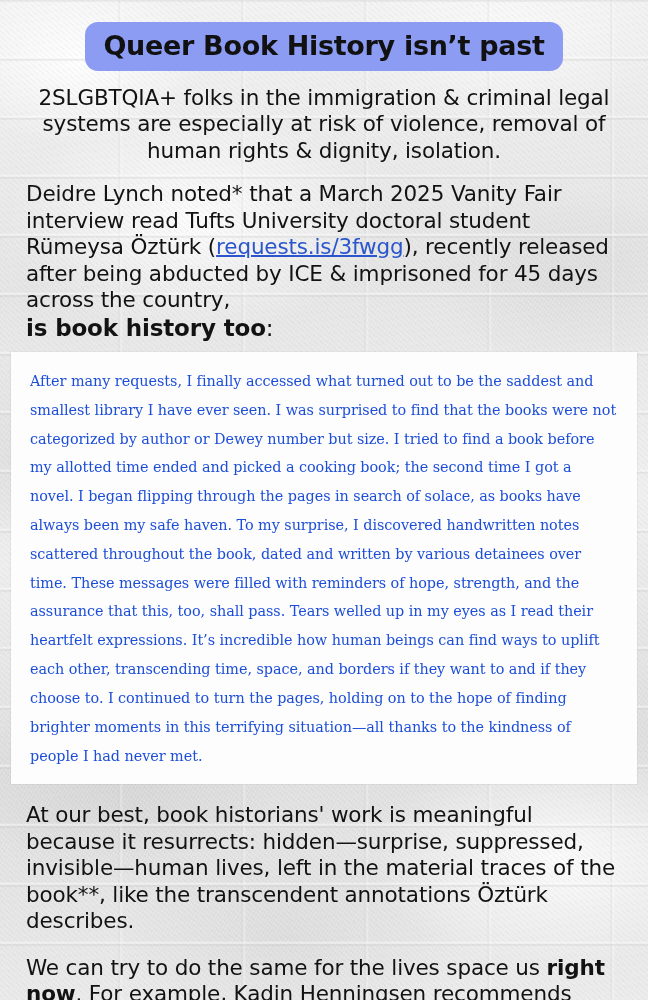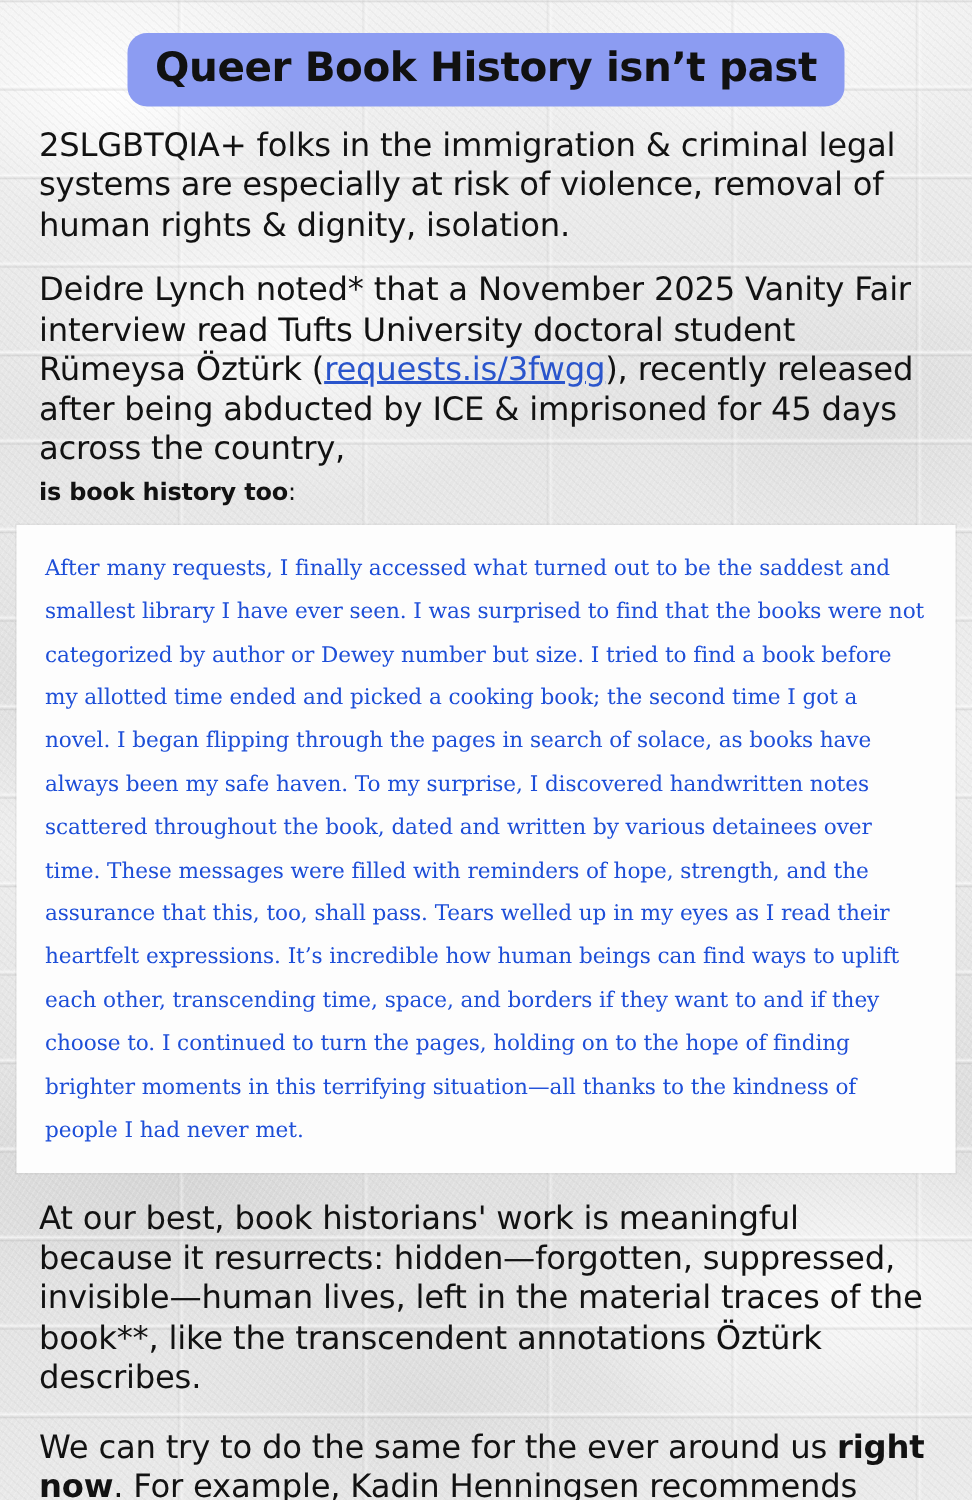--- a/index.html
+++ b/index.html
@@ -88,30 +88,30 @@
   .body-wrap {
     padding: 0 26px;
   }
   p.para {
     margin: 0;
     color: #121212;
     font-size: 21.5px;
     line-height: 1.23;
     letter-spacing: -0.15px;
   }
-  p.p1 { margin-top: 14px; }
+  p.p1 { margin-top: 14px; text-align: center; }
   p.p2 { margin-top: 17px; }
   p.p4 { margin-top: 18px; }
   p.p5 { margin-top: 20px; }
 
   .b { font-weight: 700; }
   .i { }
   .big-bold {
     font-weight: 700;
-    font-size: 16px;
+    font-size: 23px;
   }
   a.link, .link {
     color: #2a55cc;
     text-decoration: underline;
     text-underline-offset: 1px;
   }
 
   
   .quote-panel {
     margin: 10px 11px 0 11px;
@@ -138,33 +138,33 @@
     <span class="title-badge">Queer Book History isn’t past</span>
   </div>
 
   <div class="body-wrap">
 
     <p class="para p1">
       <span>2SLGBTQIA+ folks in the immigration &amp; criminal legal systems are especially at risk of violence, removal of human rights &amp; dignity, isolation.</span>
     </p>
 
     <p class="para p2">
-      <span>Deidre Lynch noted* that a November 2025 </span><span class="i">Vanity Fair</span><span> interview read Tufts University doctoral student Rümeysa Öztürk (</span><a class="link" href="#">requests.is/3fwgg</a><span>), recently released after being abducted by ICE &amp; imprisoned for 45 days across the country,</span><br>
+      <span>Deidre Lynch noted* that a March 2025 </span><span class="i">Vanity Fair</span><span> interview read Tufts University doctoral student Rümeysa Öztürk (</span><a class="link" href="#">requests.is/3fwgg</a><span>), recently released after being abducted by ICE &amp; imprisoned for 45 days across the country,</span><br>
       <span class="big-bold">is book history too</span><span class="big-bold" style="font-weight:400;">:</span>
     </p>
   </div>
 
   <div class="quote-panel">
     <p>After many requests, I finally accessed what turned out to be the saddest and smallest library I have ever seen. I was surprised to find that the books were not categorized by author or Dewey number but size. I tried to find a book before my allotted time ended and picked a cooking book; the second time I got a novel. I began flipping through the pages in search of solace, as books have always been my safe haven. To my surprise, I discovered handwritten notes scattered throughout the book, dated and written by various detainees over time. These messages were filled with reminders of hope, strength, and the assurance that this, too, shall pass. Tears welled up in my eyes as I read their heartfelt expressions. It’s incredible how human beings can find ways to uplift each other, transcending time, space, and borders if they want to and if they choose to. I continued to turn the pages, holding on to the hope of finding brighter moments in this terrifying situation—all thanks to the kindness of people I had never met.</p>
   </div>
 
   <div class="body-wrap">
 
     <p class="para p4">
-      <span>At our best, book historians' work is meaningful because it resurrects: hidden—forgotten, suppressed, invisible—human lives, left in the material traces of the book**, like the transcendent annotations Öztürk describes.</span>
+      <span>At our best, book historians' work is meaningful because it resurrects: hidden—surprise, suppressed, invisible—human lives, left in the material traces of the book**, like the transcendent annotations Öztürk describes.</span>
     </p>
 
     <p class="para p5">
-      <span>We can try to do the same for the ever around us </span><span class="b">right now</span><span>. For example, Kadin Henningsen recommends volunteering with or donating to </span>
+      <span>We can try to do the same for the lives space us </span><span class="b">right now</span><span>. For example, Kadin Henningsen recommends volunteering with or donating to </span>
     </p>
   </div>
 
 </div>
 
 </body></html>

